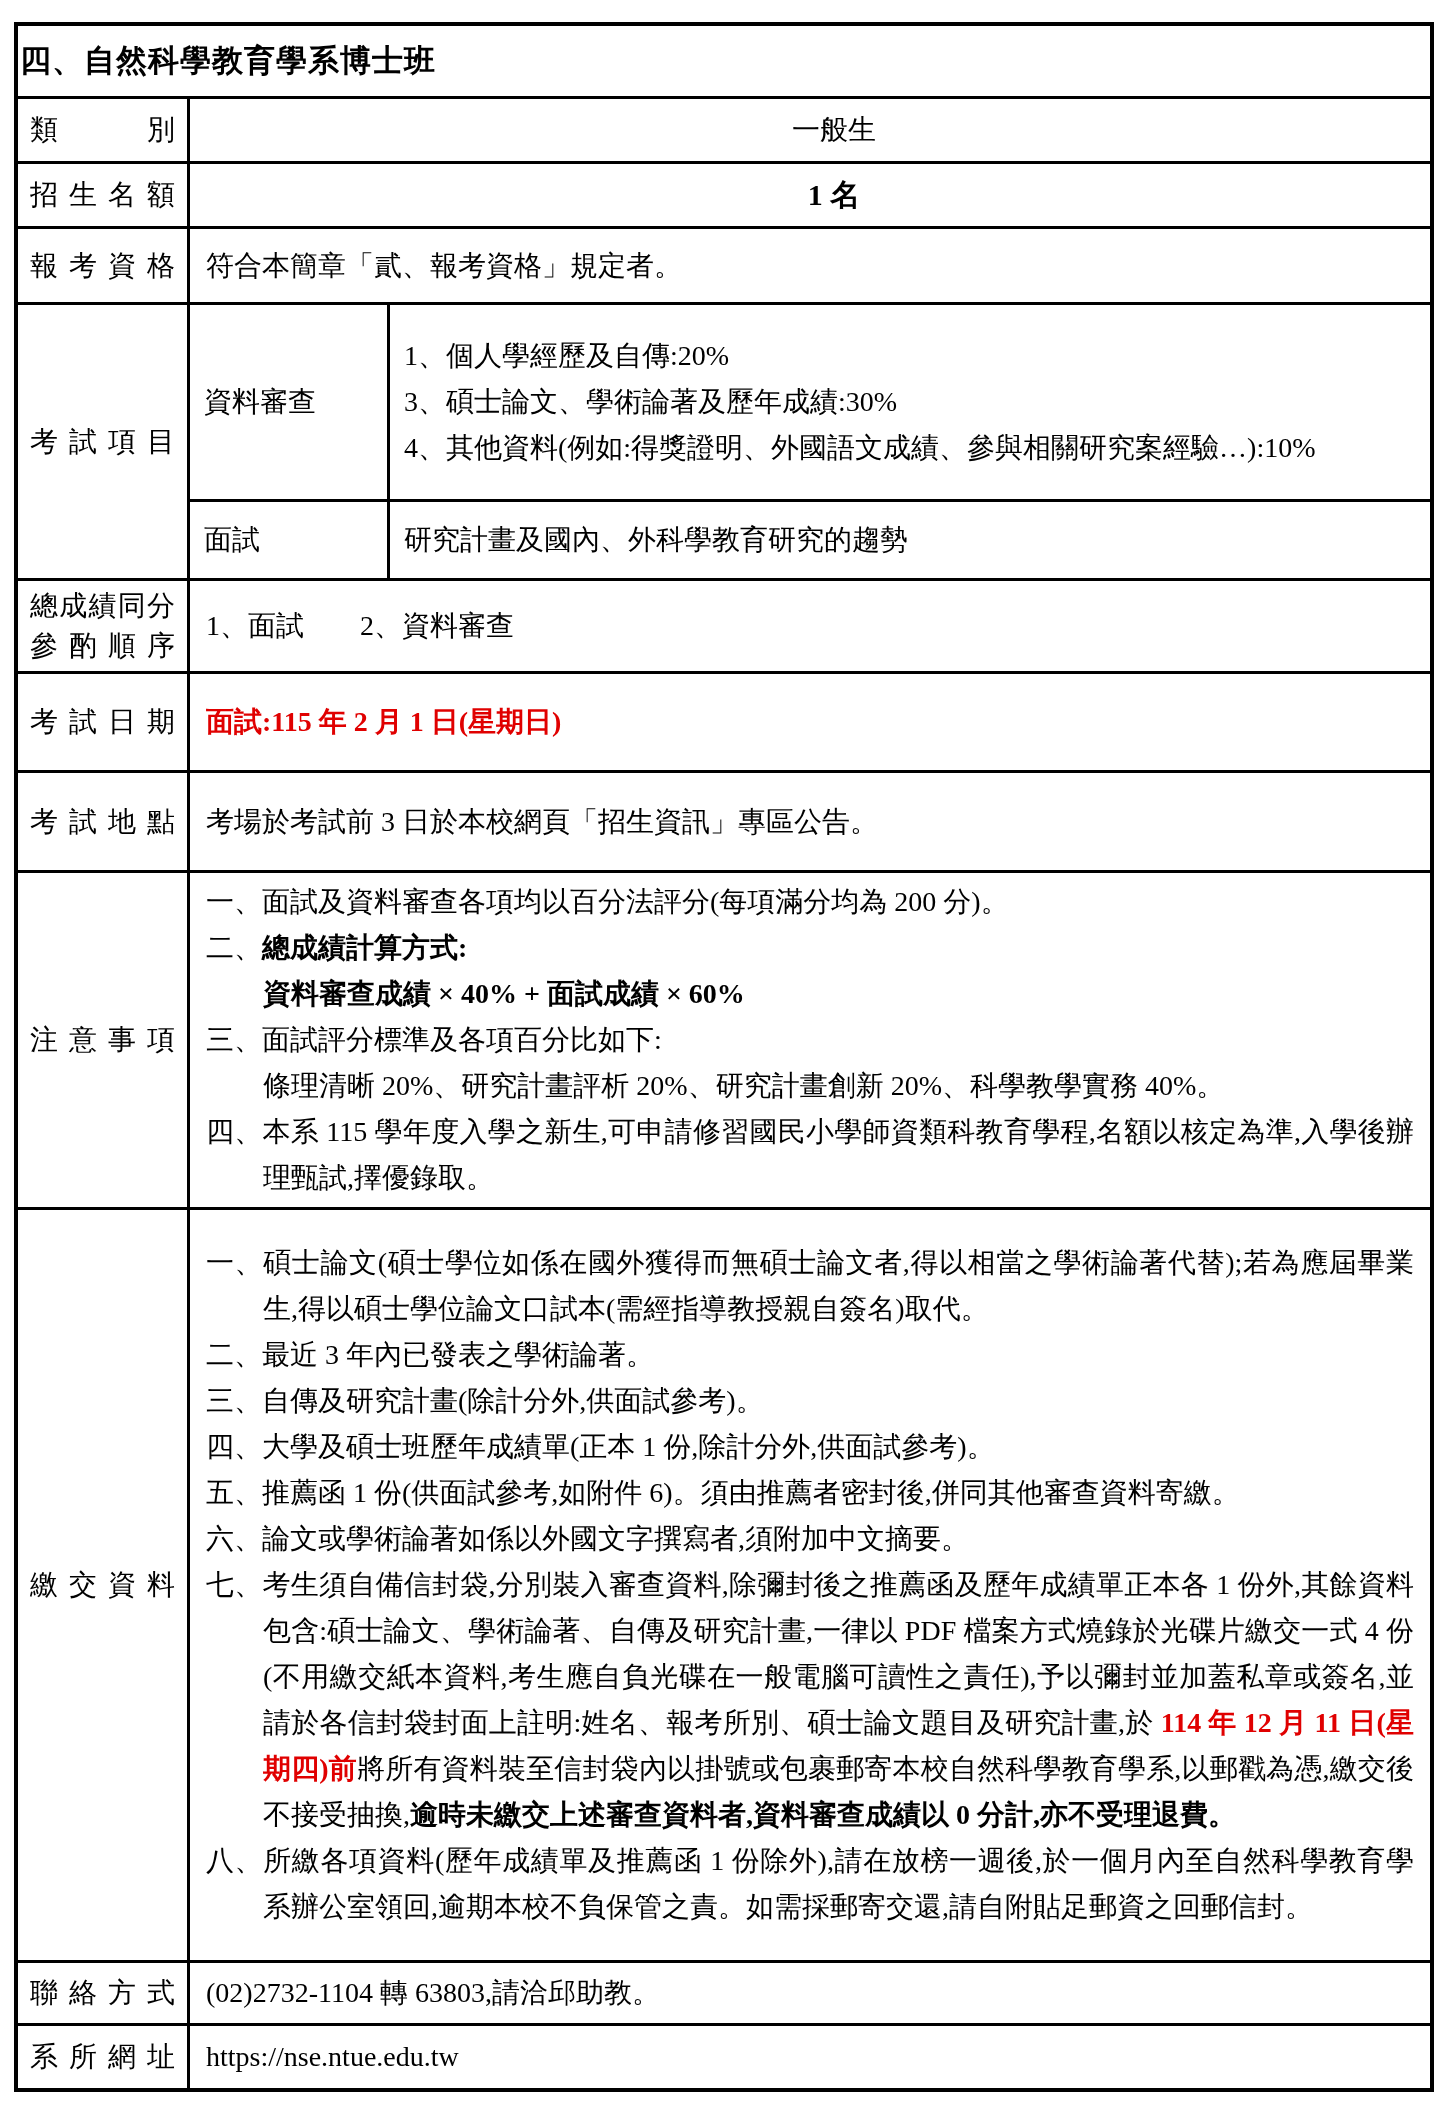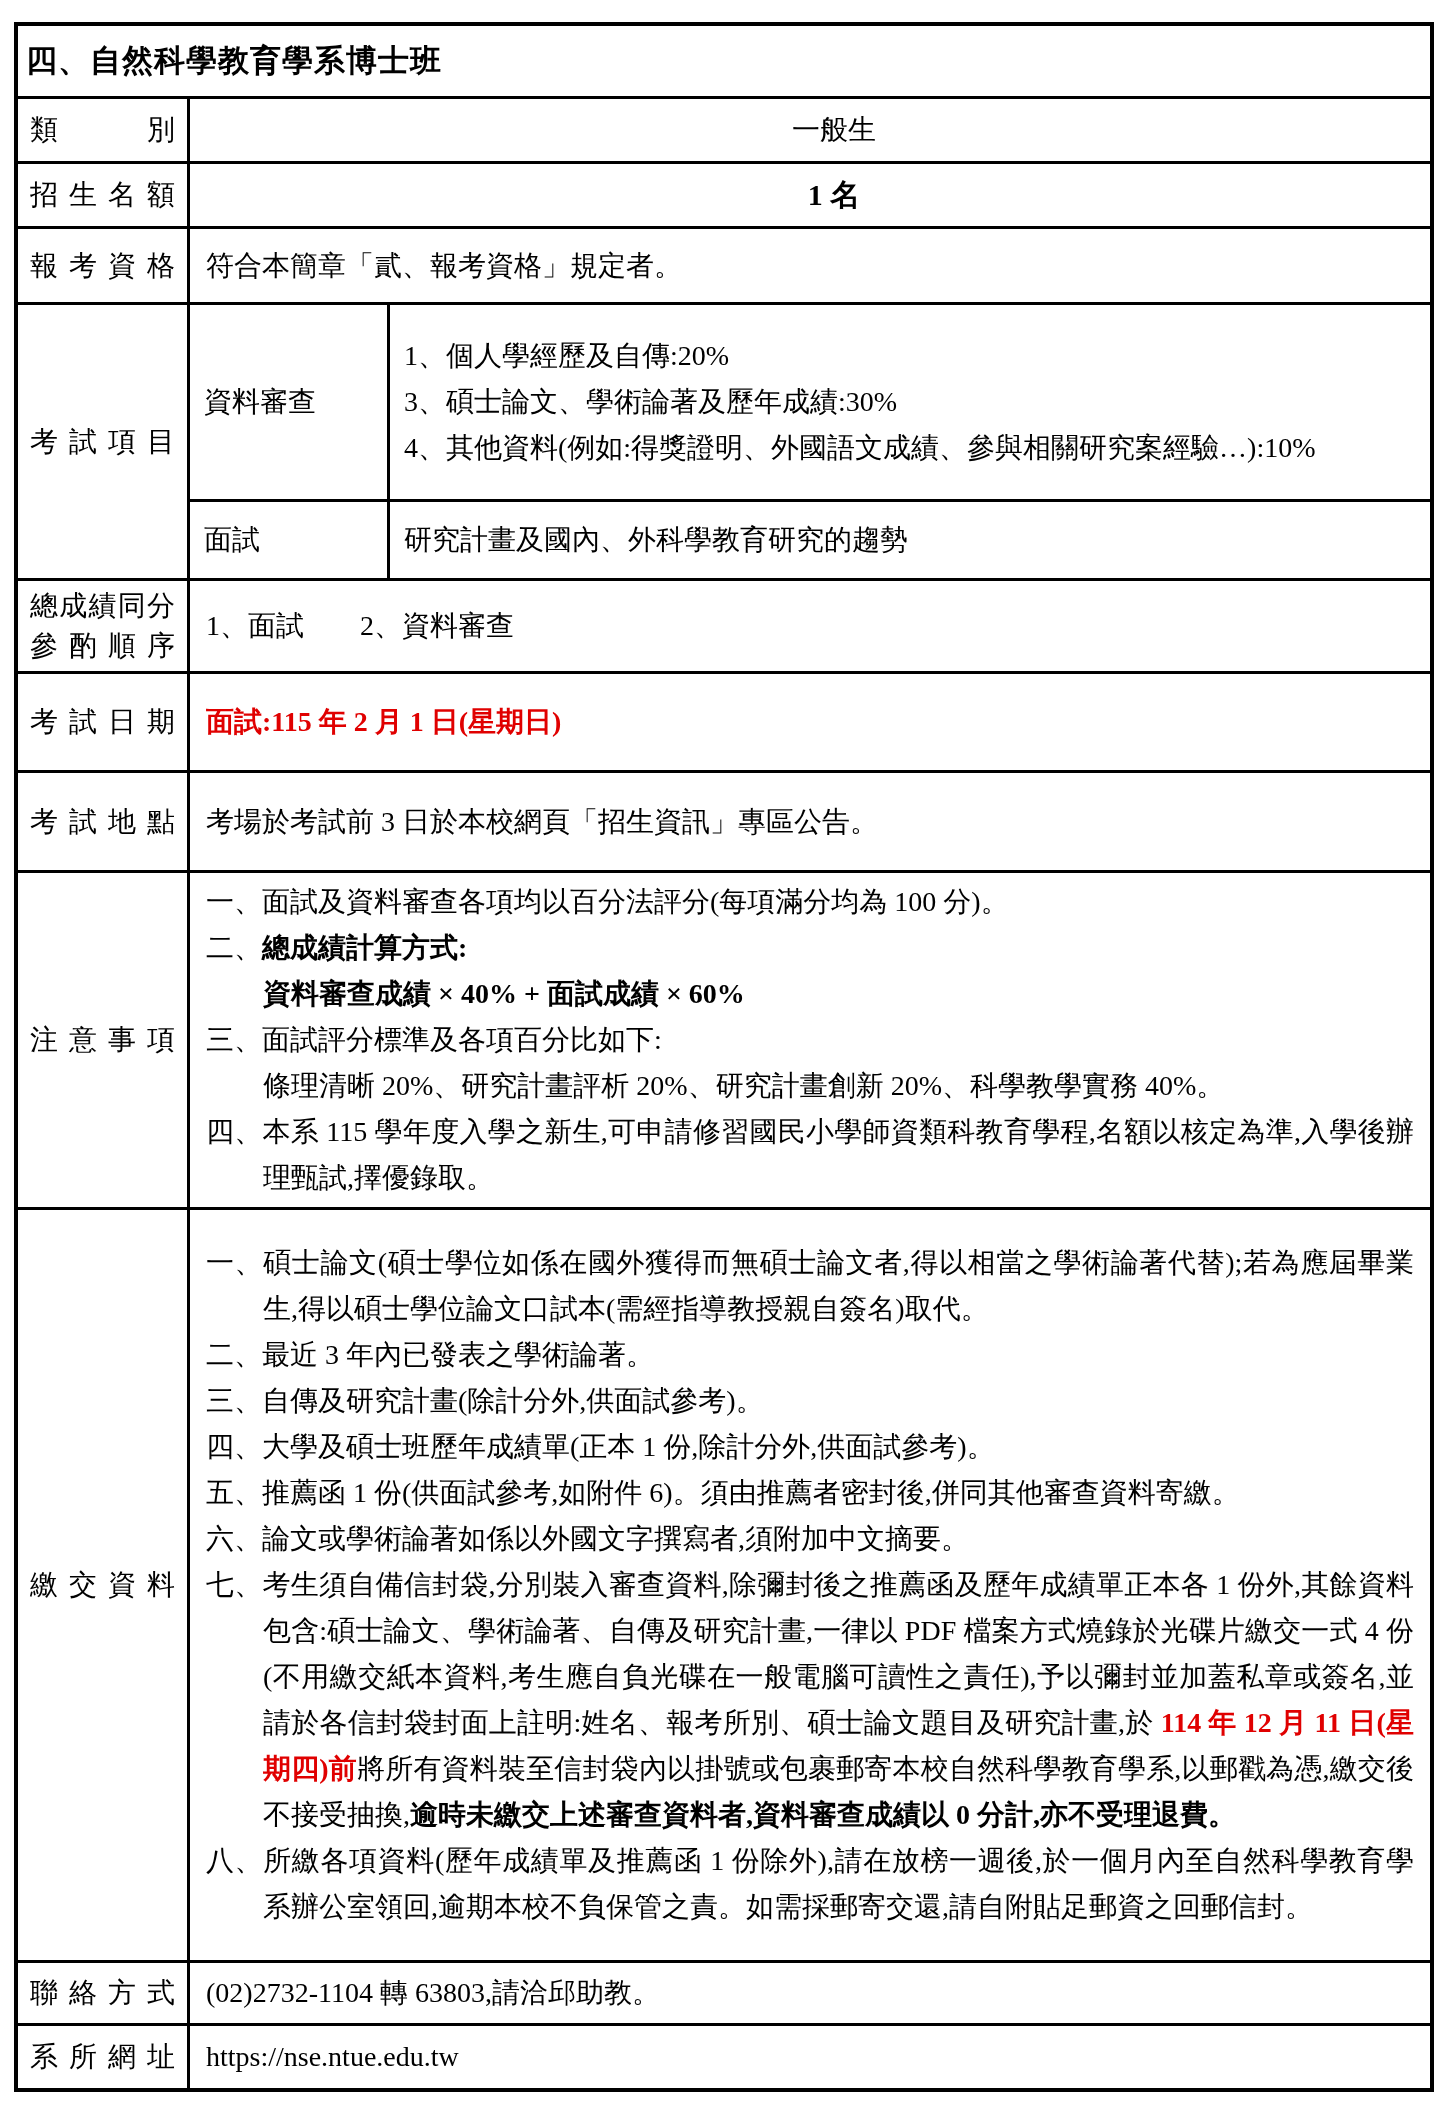--- a/index.html
+++ b/index.html
@@ -2,21 +2,21 @@
 <html style="--red: #e00000;"><head>
 <meta charset="utf-8">
 <style>
   html,body{margin:0;padding:0;background:#ffffff;}
   body{width:1448px;height:2104px;position:relative;overflow:hidden;
        font-family:"Liberation Serif","DejaVu Serif",serif;color:#000;}
   .tbl{position:absolute;left:14px;top:22px;width:1412px;border:4px solid #000;background:#fff;}
   .row{display:flex;border-top:3px solid #000;}
   .row:first-child{border-top:none;}
   .title-row{min-height:70px;align-items:center;}
-  .title-cell{font-size:31px;font-weight:bold;padding:0 8px;letter-spacing:1px;}
+  .title-cell{font-size:31px;font-weight:bold;padding:0 2px;letter-spacing:1px;}
   .cell-label{flex:0 0 172px;width:172px;box-sizing:border-box;border-right:3px solid #000;
               display:flex;flex-direction:column;justify-content:center;padding:0 12px;font-size:28px;}
   .jline{display:flex;justify-content:space-between;width:100%;line-height:40px;}
   .cell-value{flex:1;box-sizing:border-box;display:flex;flex-direction:column;justify-content:center;
               padding:6px 16px;font-size:28px;line-height:44px;}
   .hcenter{align-items:center;text-align:center;margin-left:48px;}
   .b{font-weight:bold;}
   .r{color:var(--red,#e00000);}
   .big{font-size:30px;}
   .exam-right{flex:1;display:flex;flex-direction:column;}
@@ -151,21 +151,21 @@
   <div class="row h-notes">
     <div class="cell-label">
         <div class="jline">
           <span>注</span>
           <span>意</span>
           <span>事</span>
           <span>項</span>
         </div>
       </div>
     <div class="cell-value">
-        <div class="tline hang"><span>一、面試及資料審查各項均以百分法評分(每項滿分均為 100 分)。</span></div>
+        <div class="tline hang"><span>一、面試及資料審查各項均以百分法評分(每項滿分均為 200 分)。</span></div>
         <div class="tline hang"><span>二、</span><span class="b">總成績計算方式:</span></div>
         <div class="tline cont"><span class="b">資料審查成績 × 40% + 面試成績 × 60%</span></div>
         <div class="tline hang"><span>三、面試評分標準及各項百分比如下:</span></div>
         <div class="tline cont"><span>條理清晰 20%、研究計畫評析 20%、研究計畫創新 20%、科學教學實務 40%。</span></div>
         <div class="tline hang"><span>四、本系 115 學年度入學之新生,可申請修習國民小學師資類科教育學程,名額以核定為準,入學後辦理甄試,擇優錄取。</span></div>
       </div>
   </div>
 
   <div class="row h-subm">
     <div class="cell-label">

